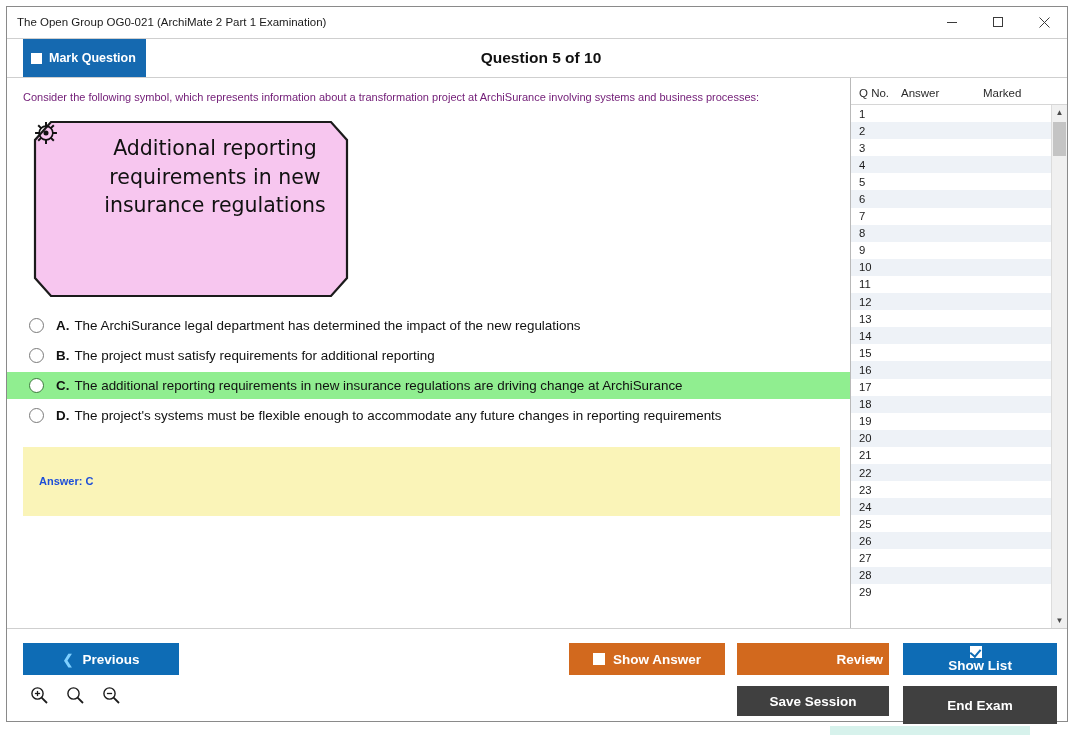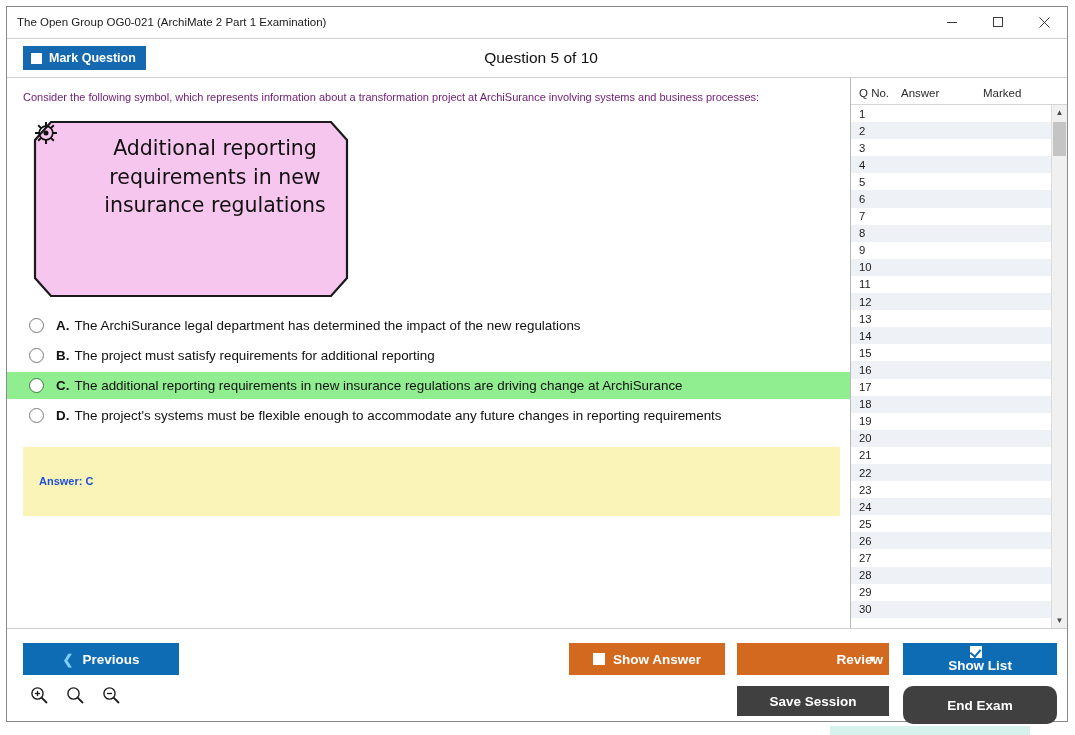--- a/index.html
+++ b/index.html
@@ -58,21 +58,21 @@
     flex: 0 0 auto;
     border-top: 1px solid #cfcfcf;
     border-bottom: 1px solid #cfcfcf;
     background: #ffffff;
     display: flex;
     align-items: center;
     position: relative;
   }
   .mark-btn {
     margin-left: 16px;
-    height: 24px;
+    height: 38px;
     background: #1569b0;
     color: #ffffff;
     font-size: 12.5px;
     font-weight: bold;
     display: flex;
     align-items: center;
     padding: 0 10px 0 8px;
     border: none;
     cursor: pointer;
   }
@@ -82,21 +82,21 @@
     background: #ffffff;
     margin-right: 7px;
     display: inline-block;
   }
   .question-counter {
     position: absolute;
     left: 8px;
     right: 0;
     text-align: center;
     font-size: 15.5px;
-    font-weight: normal;
+    font-weight: bold;
     color: #111111;
     pointer-events: none;
   }
   
   .body {
     flex: 1 1 auto;
     display: flex;
     min-height: 0;
     position: relative;
   }
@@ -278,21 +278,21 @@
   }
   .btn-blue { background: #0e6cb5; }
   .btn-orange { background: #d2691e; }
   .btn-dark { background: #404040; }
   .btn-prev { left: 16px; top: 14px; width: 156px; height: 32px; }
   .btn-next { left: 190px; top: 14px; width: 156px; height: 32px; }
   .btn-show-answer { left: 562px; top: 14px; width: 156px; height: 32px; }
   .btn-review { left: 730px; top: 14px; width: 152px; height: 32px; justify-content: flex-end; padding-left: 12px; }
   .btn-show-list { left: 896px; top: 14px; width: 154px; height: 32px; flex-direction: column; }
   .btn-save { left: 730px; top: 57px; width: 152px; height: 30px; }
-  .btn-end { left: 896px; top: 57px; width: 154px; height: 38px; border-radius: 10px; }
+  .btn-end { left: 896px; top: 57px; width: 154px; height: 38px; }
   .chk-white {
     width: 12px; height: 12px; background: #ffffff; margin-right: 8px;
     display: inline-block;
   }
   .chk-white.checked {
     position: relative;
   }
   .chk-white.checked::after {
     content: "";
     position: absolute;
@@ -559,25 +559,20 @@
                 <div class="c-ans"></div>
                 <div class="c-mark"></div>
               </div>
               <div class="row alt">
                 <div class="c-qno">28</div>
                 <div class="c-ans"></div>
                 <div class="c-mark"></div>
               </div>
               <div class="row">
                 <div class="c-qno">29</div>
-                <div class="c-ans"></div>
-                <div class="c-mark"></div>
-              </div>
-              <div class="row alt">
-                <div class="c-qno">30</div>
                 <div class="c-ans"></div>
                 <div class="c-mark"></div>
               </div>
             </div>
           <div class="scrollbar">
             <div class="sb-arrow">▲</div>
             <div class="sb-thumb"></div>
             <div class="sb-arrow" style="position:absolute;bottom:0;left:0;right:0;">▼</div>
           </div>
         </div>

